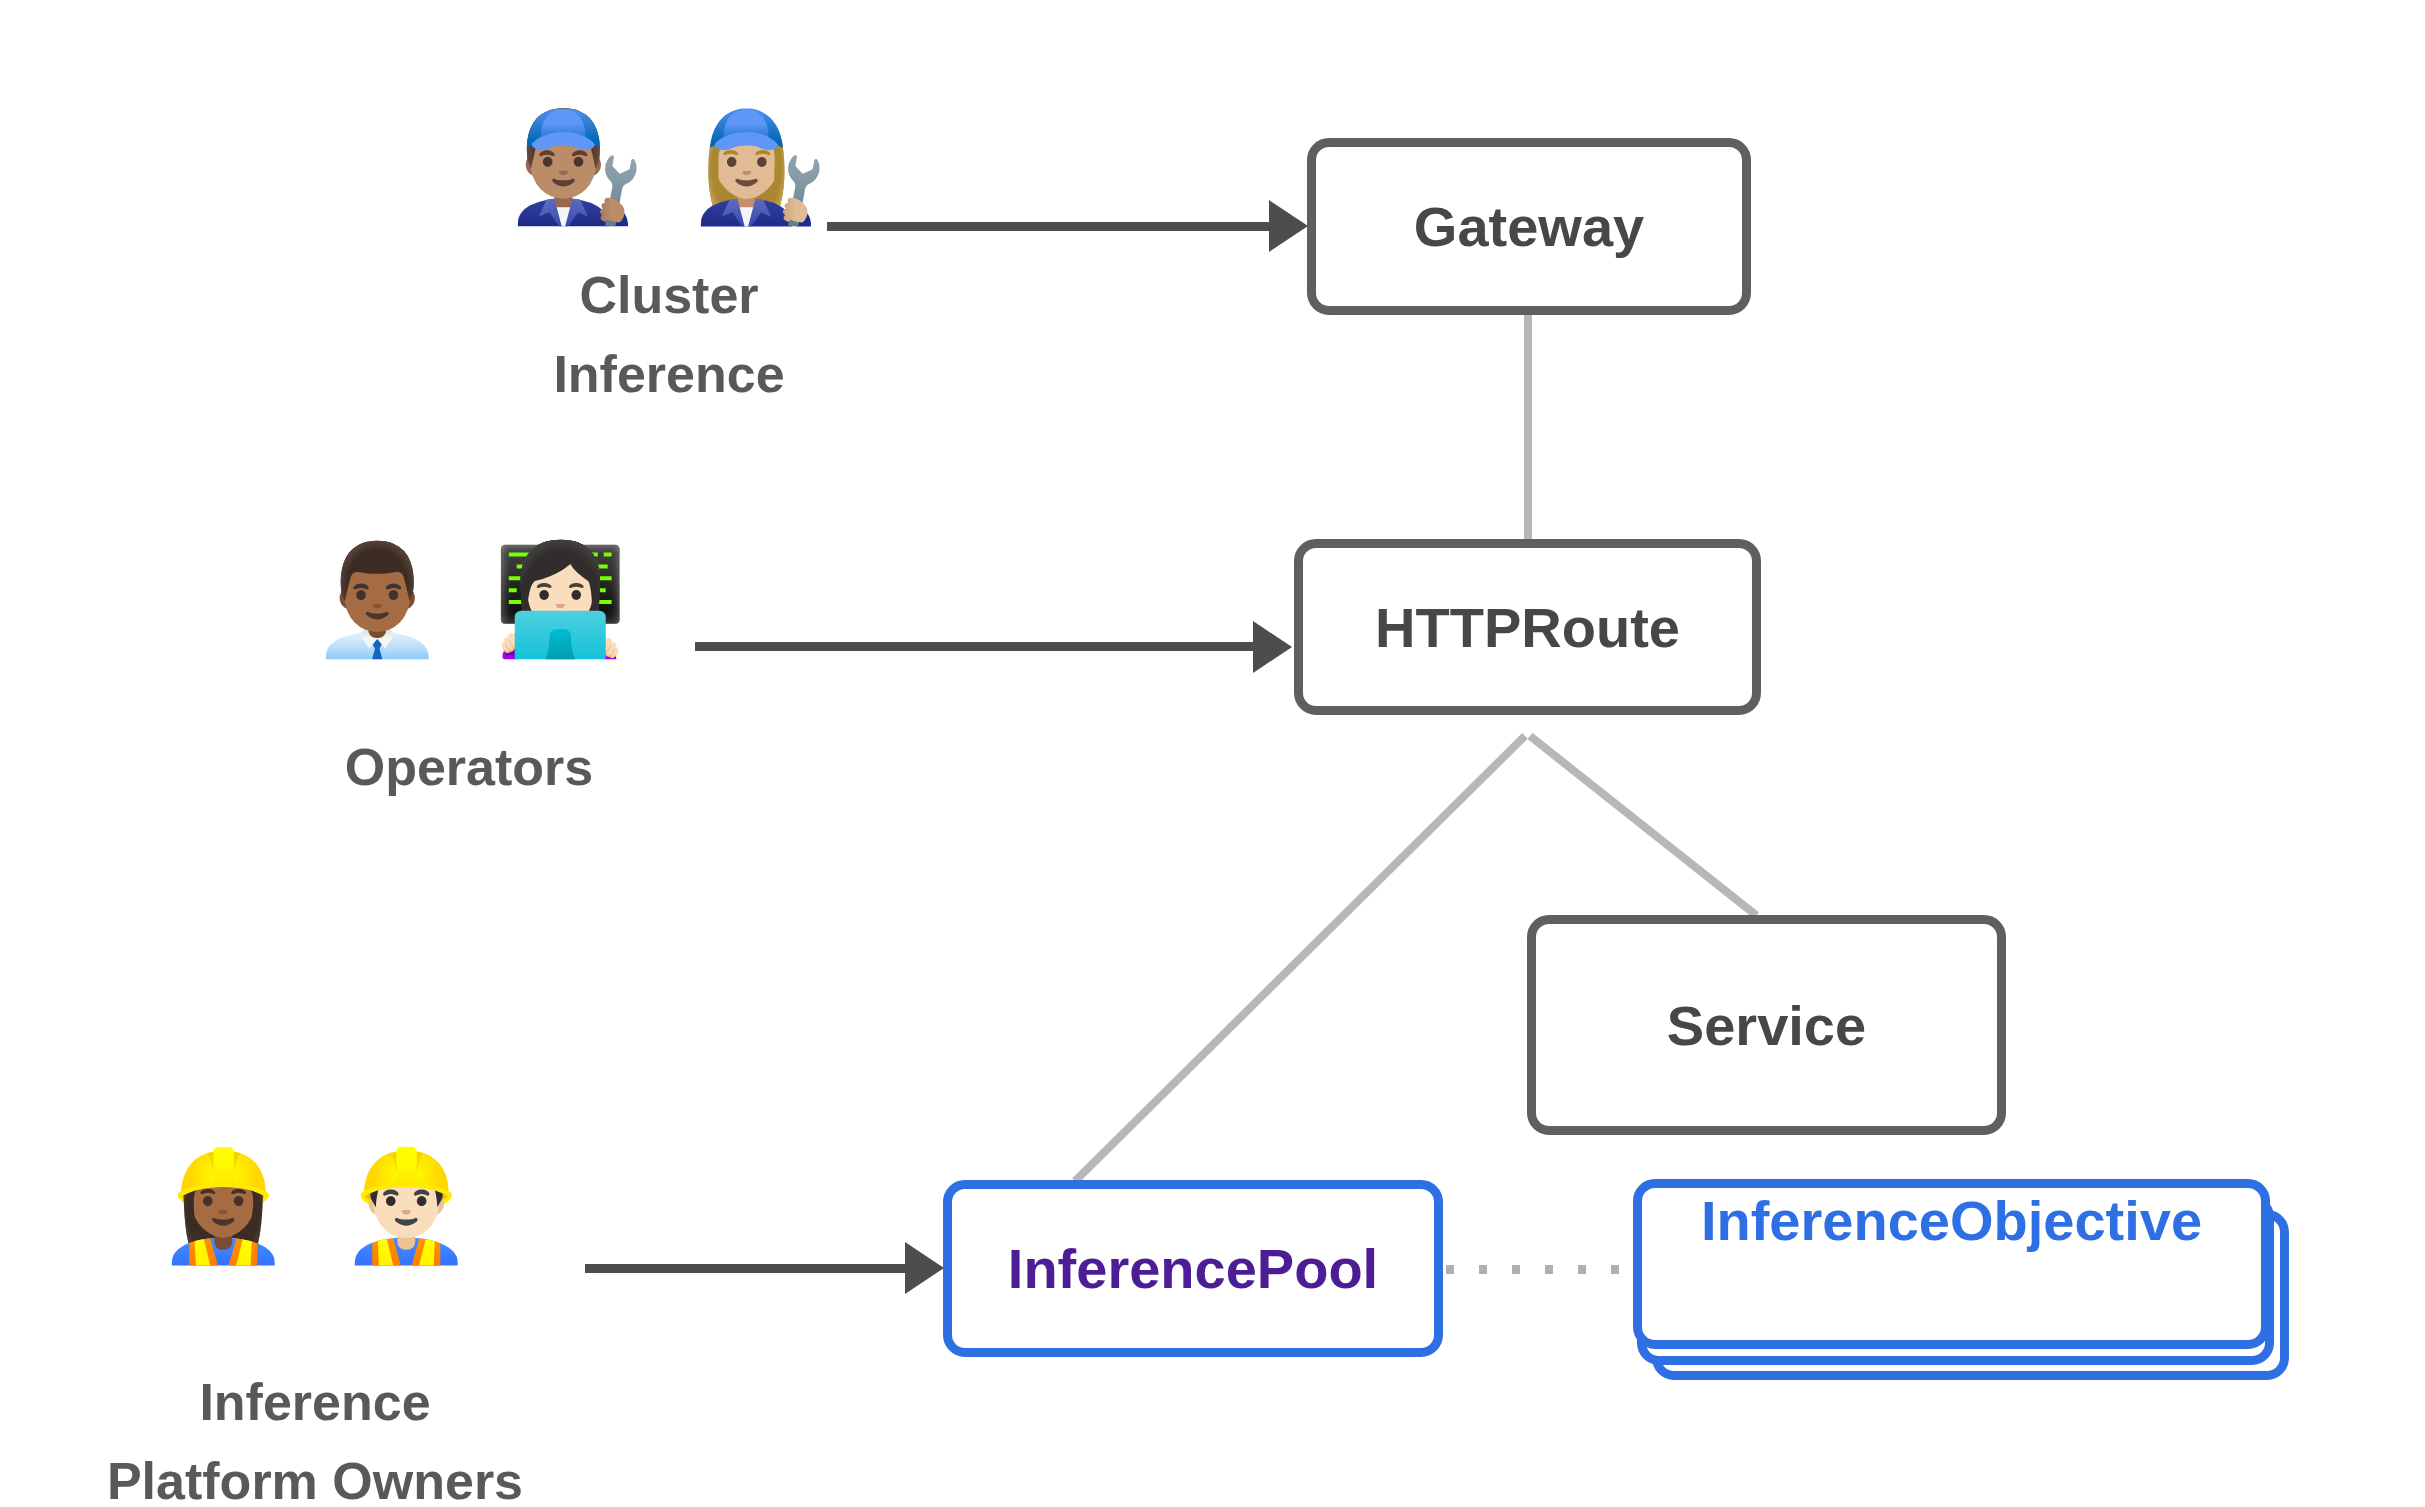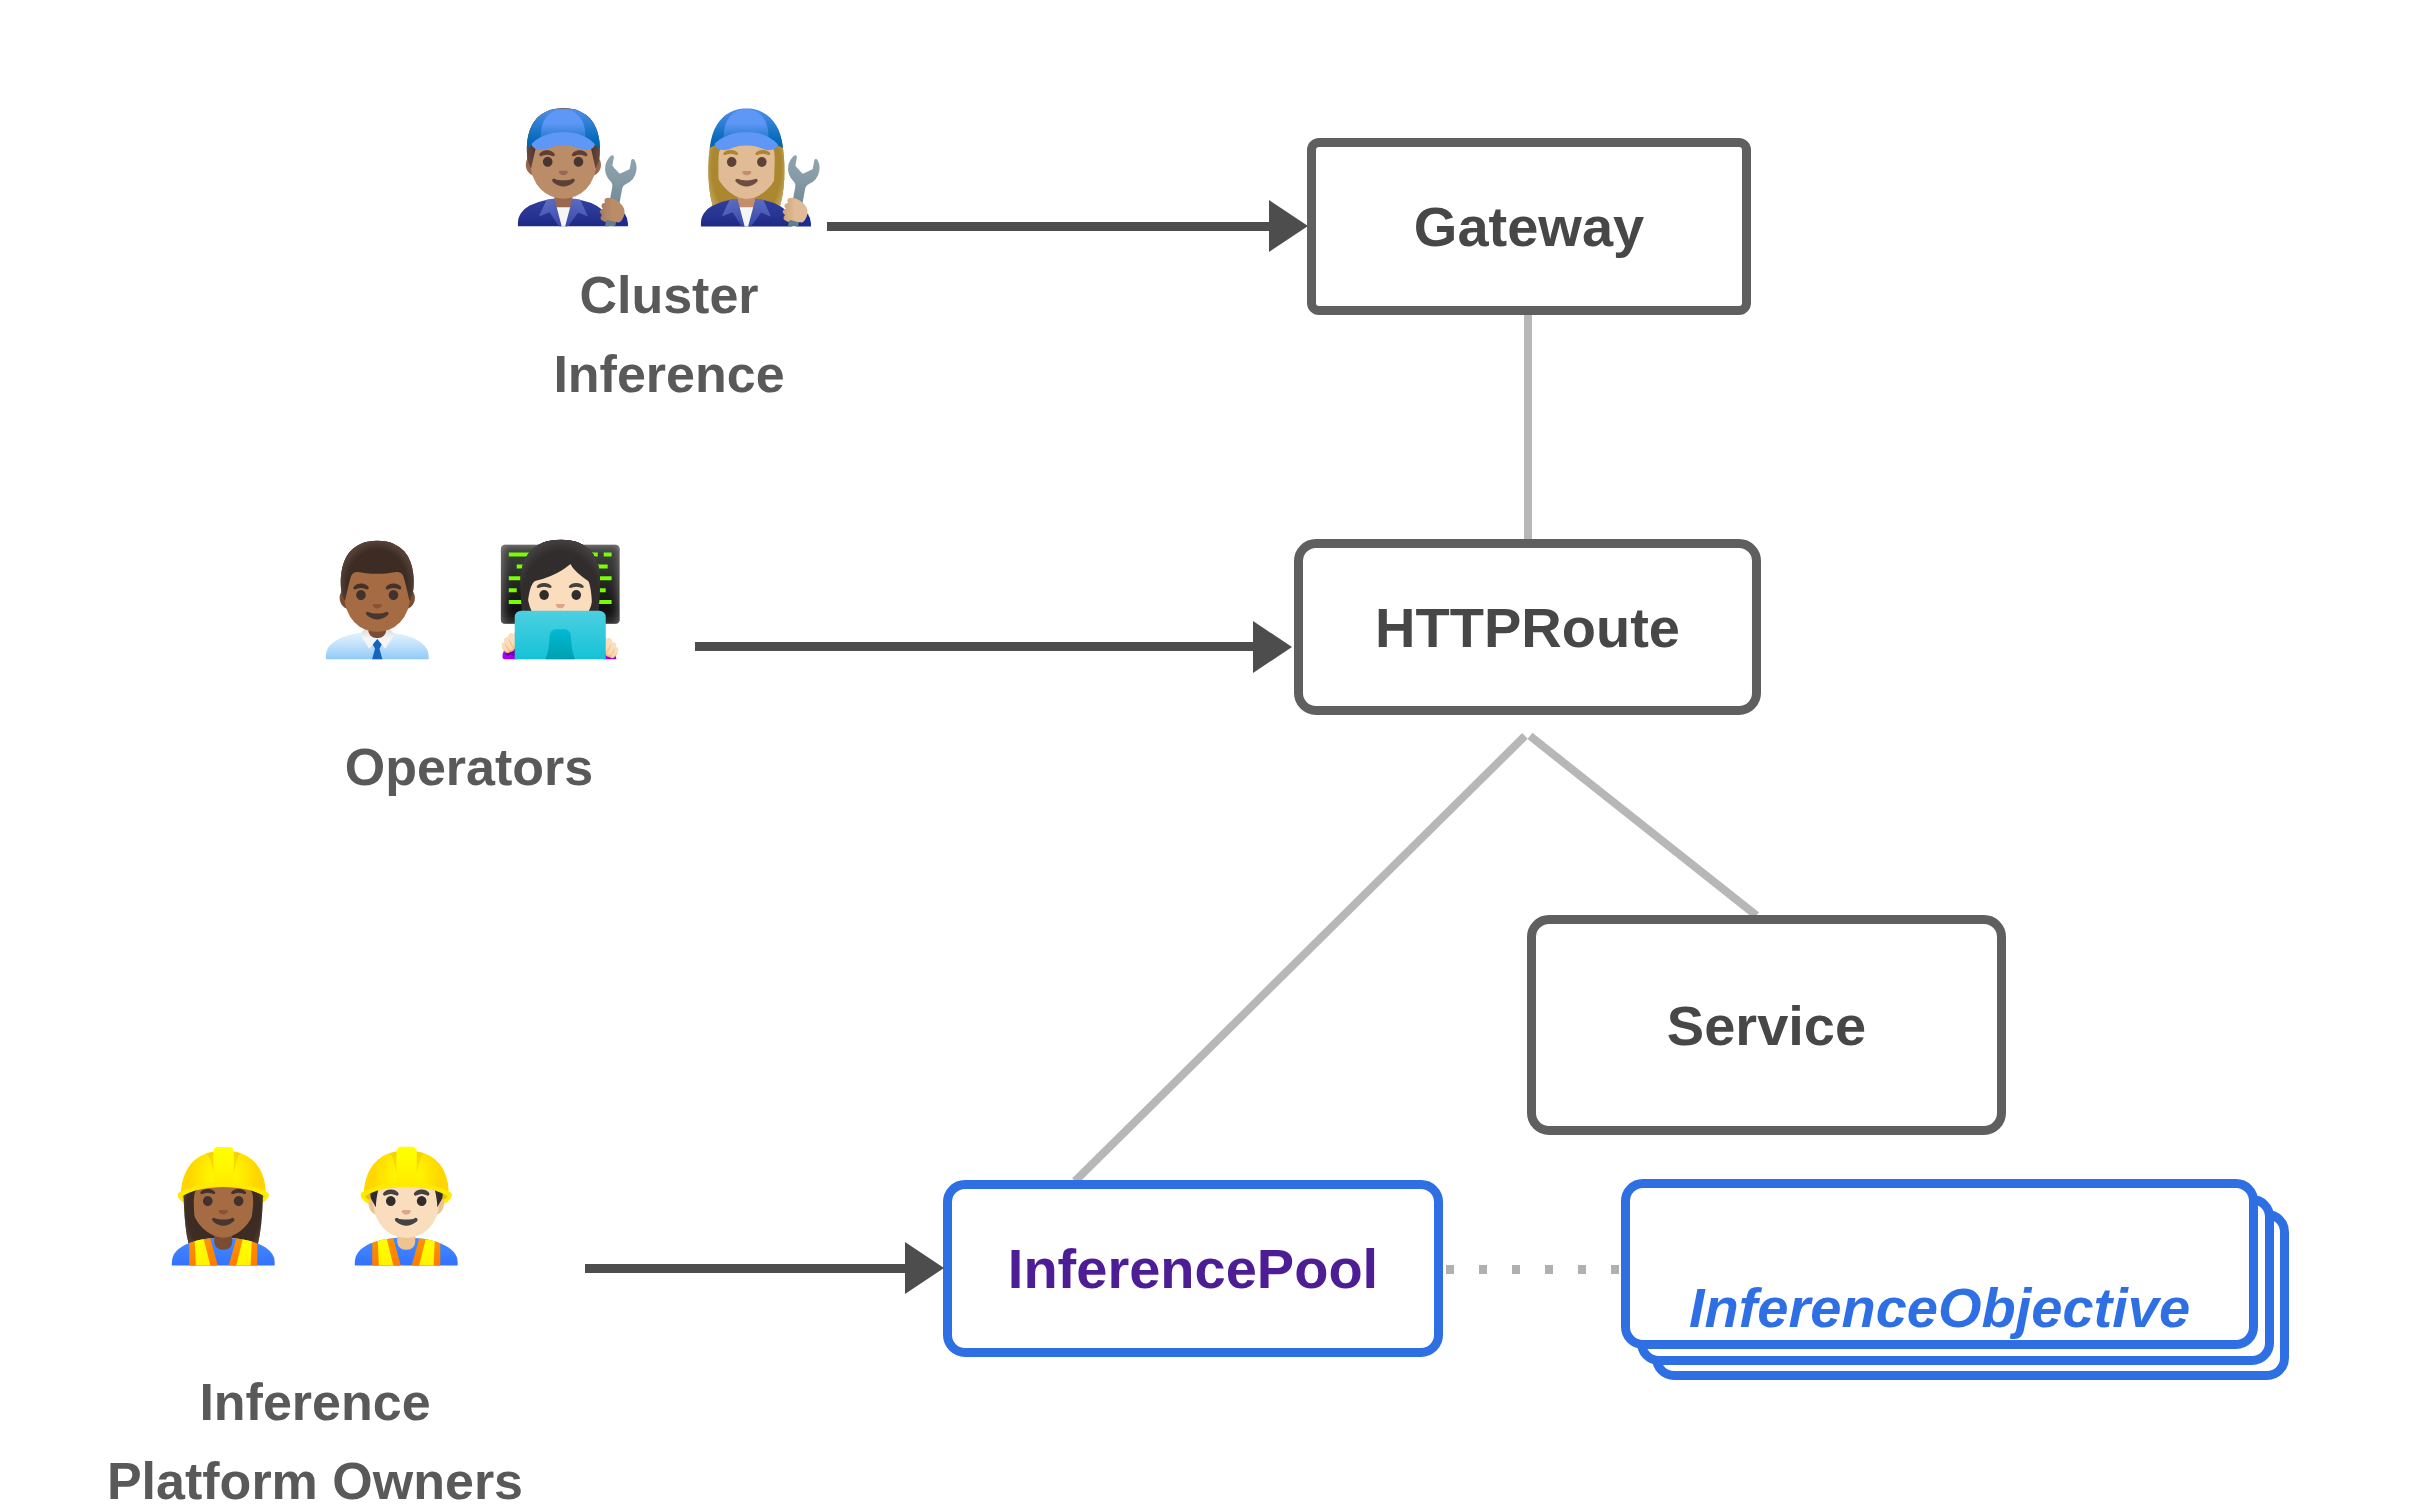--- a/index.html
+++ b/index.html
@@ -30,21 +30,21 @@
   }
   .node .node-label {
     font-size: 56px;
     font-weight: 700;
     color: #474747;
     white-space: nowrap;
   }
   .node.blue { border-color: #2f6fe4; }
   .node.blue .node-label { color: #4c1d95; }
 
-  #node-gateway   { left: 1307px; top: 138px;  width: 444px; height: 177px; border-radius: 12px; }
+  #node-gateway   { left: 1307px; top: 138px;  width: 444px; height: 177px; }
   #node-httproute { left: 1294px; top: 539px;  width: 467px; height: 176px; }
   #node-service   { left: 1527px; top: 915px; width: 479px; height: 220px; }
   #node-inference-pool { left: 943px; top: 1180px; width: 500px; height: 177px; }
 
   
   #node-inference-objective {
     position: absolute;
     left: 1621px; top: 1179px;
     width: 669px; height: 203px;
     z-index: 3;
@@ -53,22 +53,22 @@
     position: absolute;
     box-sizing: border-box;
     width: 637px; height: 170px;
     background: #ffffff;
     border: 9.2px solid #2f6fe4;
     border-radius: 22px;
   }
   .stack-layer.l3 { left: 31px; top: 31px; }
   .stack-layer.l2 { left: 15.7px; top: 15.7px; }
   .stack-layer.front {
-    left: 0; top: 0;
-    display: flex; align-items: flex-end; justify-content: center; font-style: italic;
+    left: 12px; top: 0;
+    display: flex; align-items: flex-start; justify-content: center;
   }
   .stack-layer.front .node-label {
     font-size: 56px; font-weight: 700; color: #2f6fe4; white-space: nowrap;
   }
 
   
   .persona { position: absolute; width: 472px; text-align: center; }
   .persona .emojis {
     position: absolute; left: 0; width: 100%;
     font-size: 108px; line-height: 138px; white-space: nowrap;

